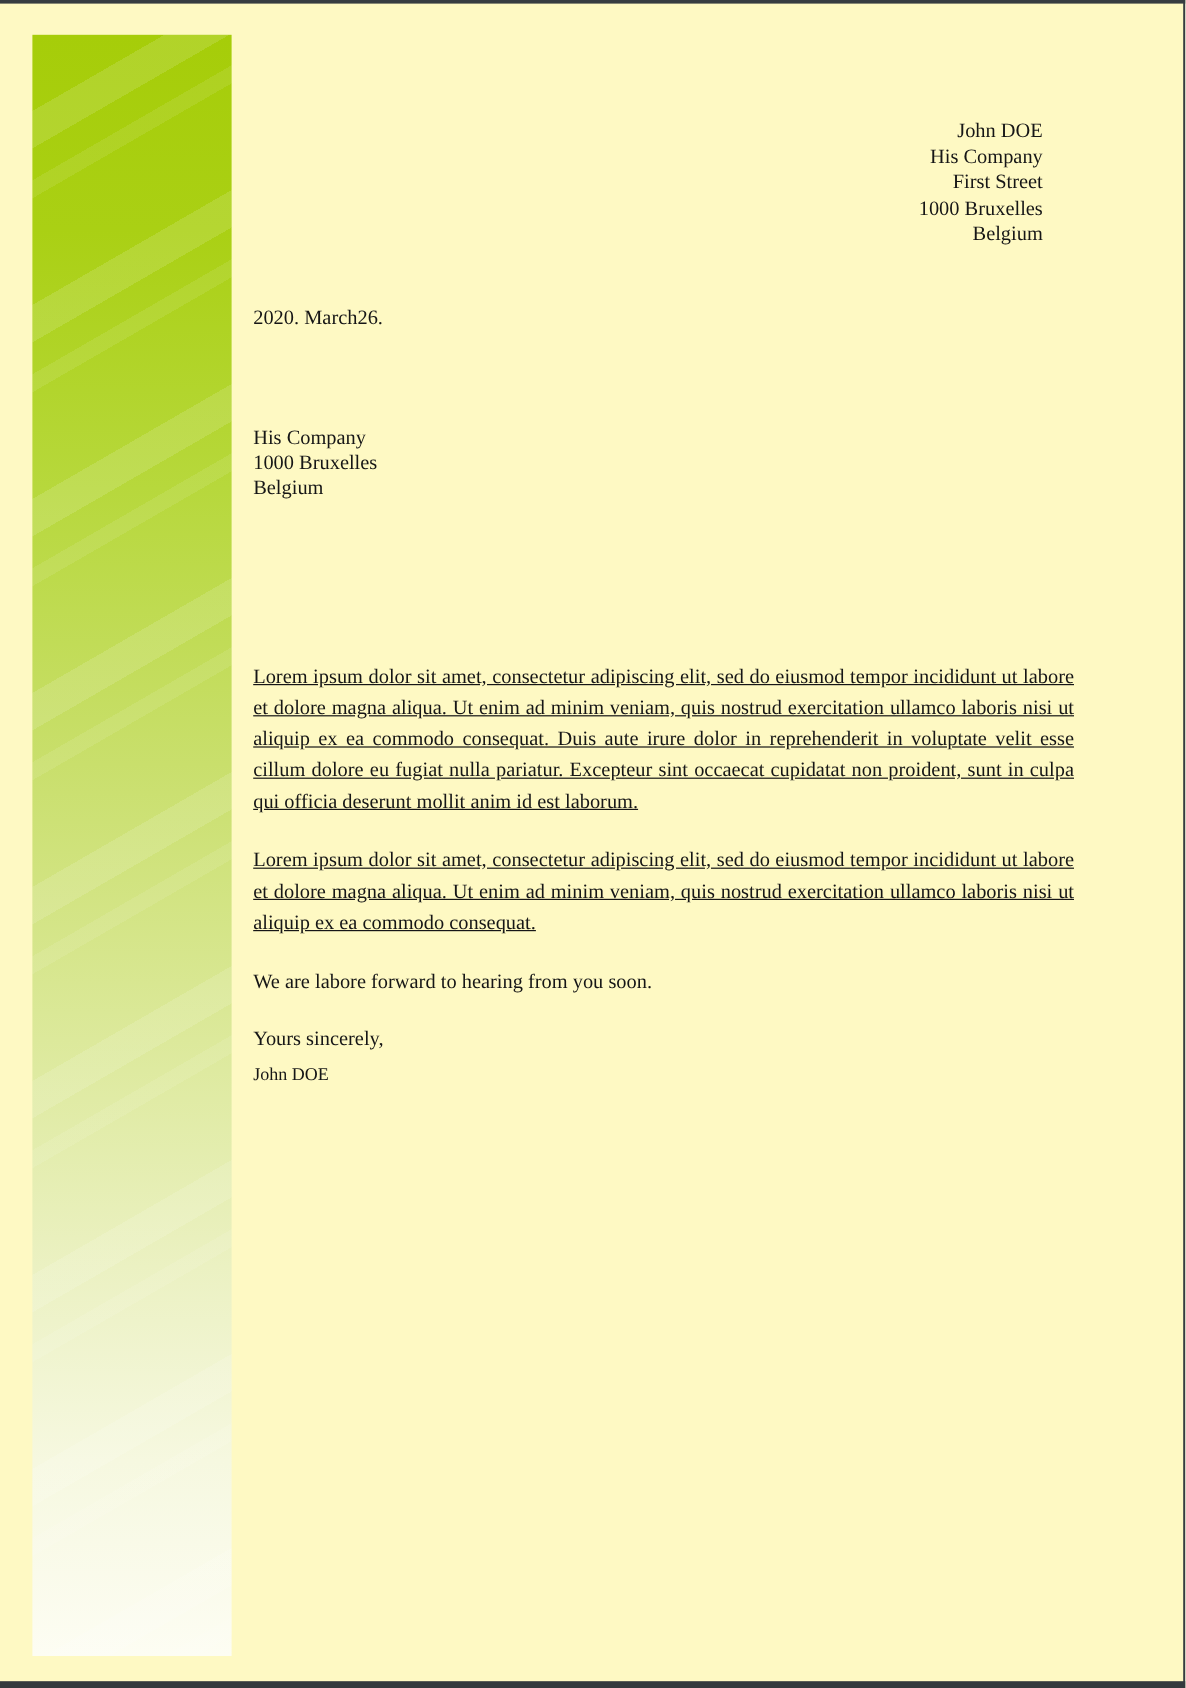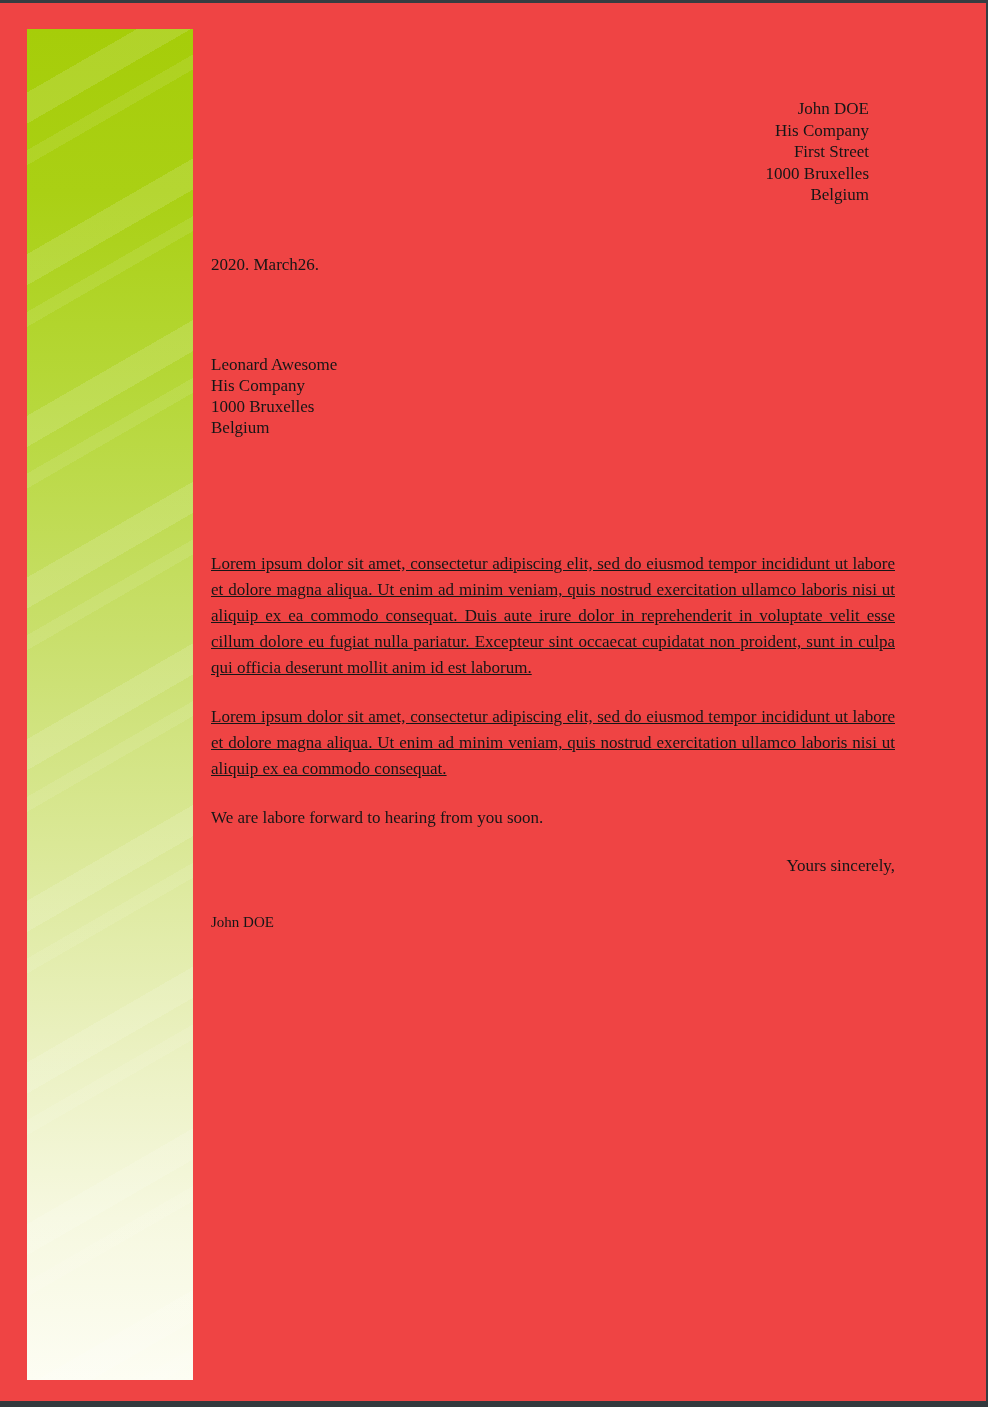--- a/index.html
+++ b/index.html
@@ -3,21 +3,21 @@
 <meta charset="utf-8">
 <style>
   * { margin: 0; padding: 0; box-sizing: border-box; }
   html, body { background: #ffffff; }
   body { font-family: "Liberation Serif", serif; }
 
   .page {
     position: relative;
     width: 988px;
     height: 1407px;
-    background: #ef4444;
+    background: #fef9c3;
     overflow: hidden;
     color: #161616;
   }
 
   
   .edge-top    { position: absolute; top: 0; left: 0; width: 100%; height: 3px; background: #373d41; }
   .edge-right  { position: absolute; top: 0; right: 0; width: 2px; height: 100%; background: #373d41; }
   .edge-bottom { position: absolute; bottom: 0; left: 0; width: 100%; height: 6px; background: #33393d; }
 
   
@@ -90,21 +90,21 @@
 
   .letter-body .salutation { margin-bottom: 23px; }
 
   .letter-body p.para {
     text-align: justify;
     margin-bottom: 23px;
     text-decoration: underline;
   }
 
   .letter-body .closing-line  { margin-bottom: 22px; }
-  .letter-body .valediction   { margin-bottom: 30px; text-align: right; }
+  .letter-body .valediction   { margin-bottom: 4px; }
   .letter-body .signature     { font-size: 15px; }
 </style>
 </head>
 <body>
 
 <div class="page">
 
   <div class="edge-top"></div>
   <div class="edge-right"></div>
   <div class="edge-bottom"></div>
@@ -115,21 +115,20 @@
     <div>John DOE</div>
     <div>His Company</div>
     <div>First Street</div>
     <div>1000 Bruxelles</div>
     <div>Belgium</div>
   </div>
 
   <div class="date-line">2020. March26.</div>
 
   <div class="recipient-block">
-    <div>Leonard Awesome</div>
     <div>His Company</div>
     <div>1000 Bruxelles</div>
     <div>Belgium</div>
   </div>
 
   <div class="letter-body">
     <p class="para">Lorem ipsum dolor sit amet, consectetur adipiscing elit, sed do eiusmod tempor incididunt ut labore et dolore magna aliqua. Ut enim ad minim veniam, quis nostrud exercitation ullamco laboris nisi ut aliquip ex ea commodo consequat. Duis aute irure dolor in reprehenderit in voluptate velit esse cillum dolore eu fugiat nulla pariatur. Excepteur sint occaecat cupidatat non proident, sunt in culpa qui officia deserunt mollit anim id est laborum.</p>
     <p class="para">Lorem ipsum dolor sit amet, consectetur adipiscing elit, sed do eiusmod tempor incididunt ut labore et dolore magna aliqua. Ut enim ad minim veniam, quis nostrud exercitation ullamco laboris nisi ut aliquip ex ea commodo consequat.</p>
     <div class="closing-line">We are labore forward to hearing from you soon.</div>
     <div class="valediction">Yours sincerely,</div>

